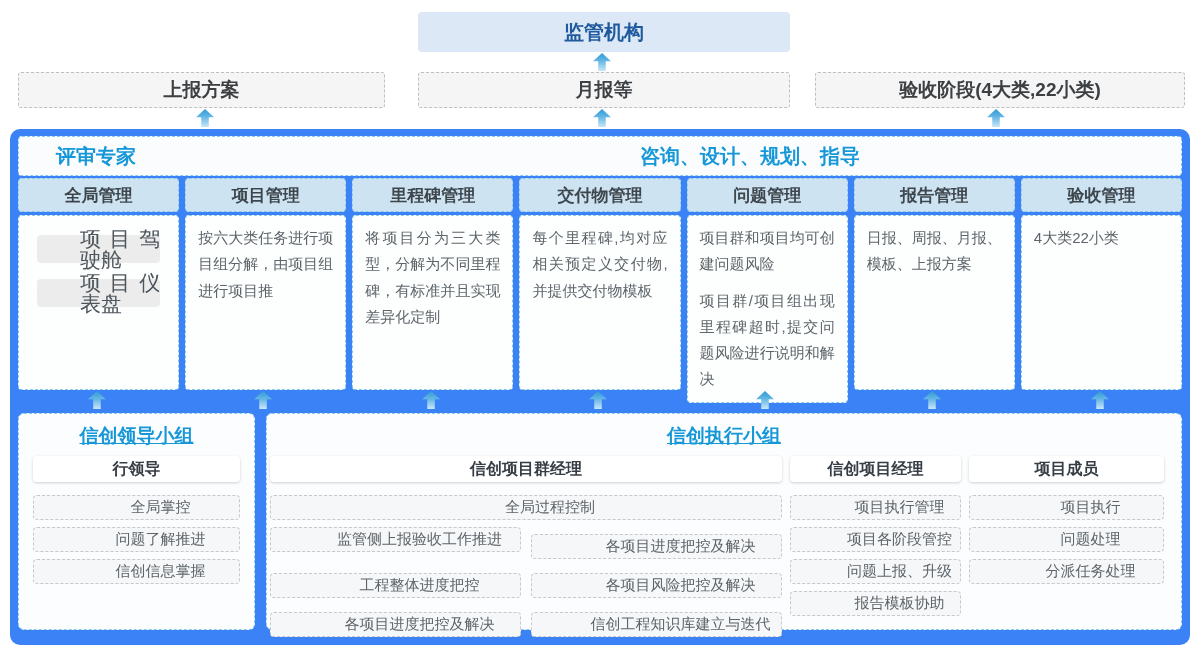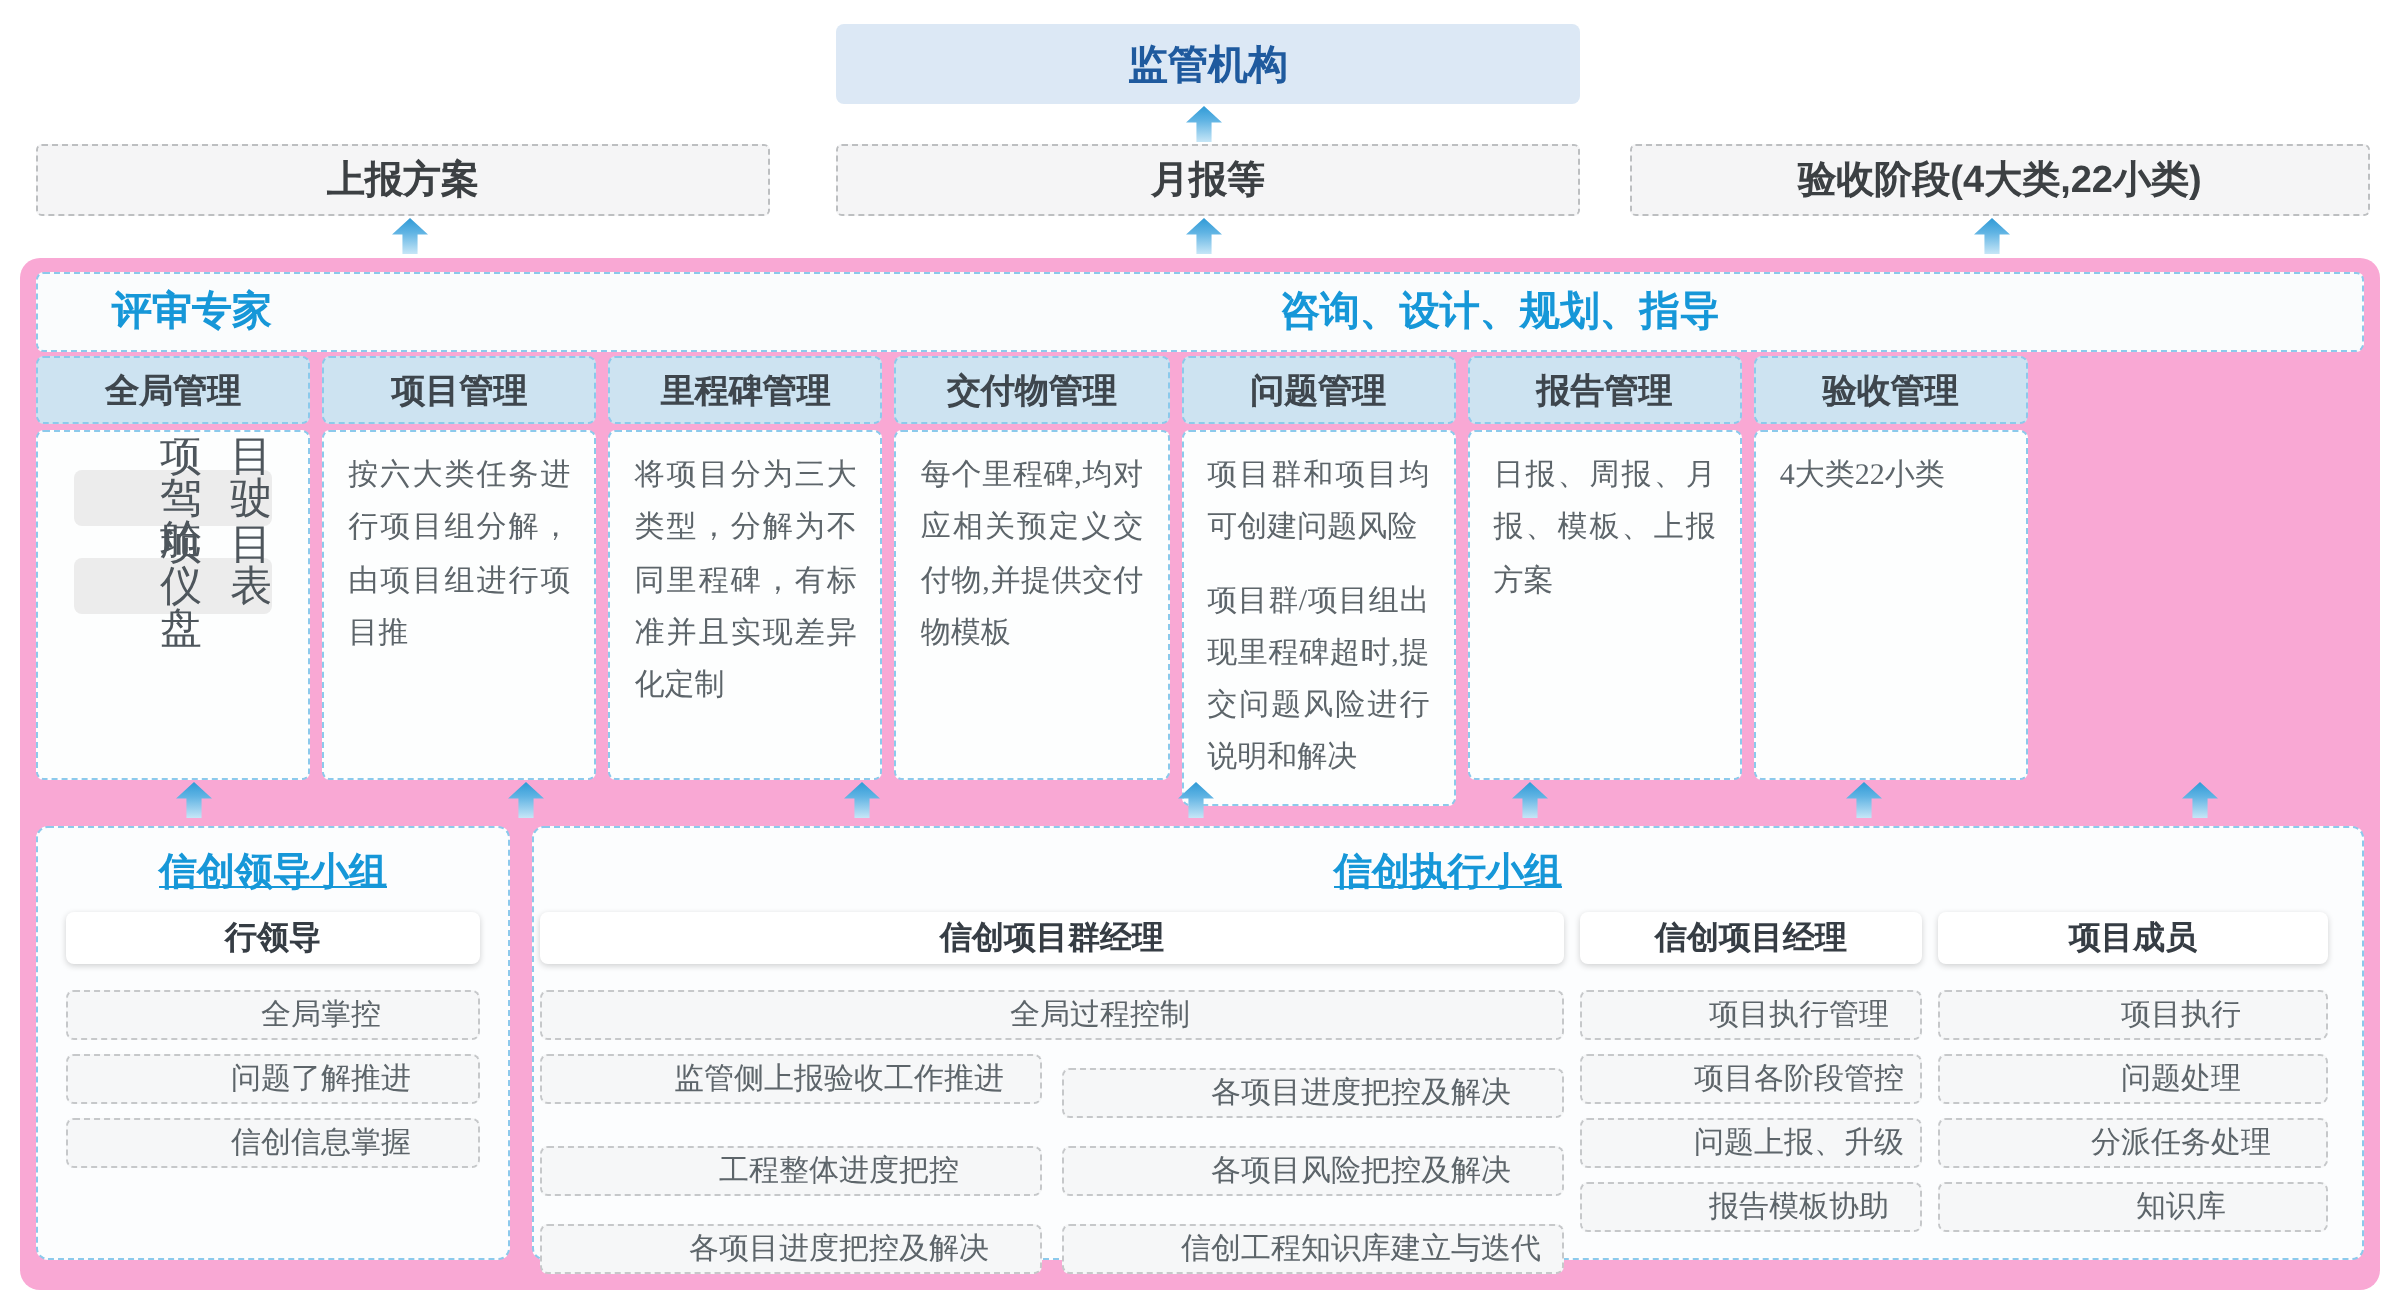--- a/index.html
+++ b/index.html
@@ -17,31 +17,31 @@
     border:1px dashed #bdbfc1; border-radius:3px; display:flex; align-items:center; justify-content:center;
     font-size:19px; font-weight:bold; color:#3c4043; }
 
   
   .arrow-up { position:absolute; width:18px; height:18px;
     background:linear-gradient(to bottom,#2f9ad6 0%,#5fb3e3 40%,#c6e6f7 100%);
     clip-path:polygon(50% 0,100% 46%,71% 46%,71% 100%,29% 100%,29% 46%,0 46%); }
 
   
   .main { position:absolute; left:10px; top:129px; width:1180px; height:516px;
-    background:#f9a8d4; border-radius:10px; }
+    background:#3b82f6; border-radius:10px; }
 
   .experts-bar { position:absolute; left:8px; top:7px; width:1164px; height:40px;
     border:1px dashed #8ccaec; border-radius:4px; background:#fafcfd; }
   .experts-bar .lbl { position:absolute; top:0; line-height:38px; font-size:20px;
     font-weight:bold; color:#1697d8; white-space:nowrap; }
   .lbl-left { left:37px; }
   .lbl-right { left:62.9%; transform:translateX(-50%); }
 
-  .cols { position:absolute; left:8px; top:49px; width:996px; height:212px;
-    display:flex; gap:6px;font-family:Liberation Serif, serif; }
+  .cols { position:absolute; left:8px; top:49px; width:1164px; height:212px;
+    display:flex; gap:6px; }
   .col { flex:1; display:flex; flex-direction:column; }
   .col-head { height:34px; flex:0 0 34px; background:#cde3f1; border:1px dashed #8ccaec;
     border-radius:4px; margin-bottom:3px; display:flex; align-items:center; justify-content:center;
     font-size:17px; font-weight:bold; color:#3e464d; }
   .col-body { flex:1; background:#fdfefe; border:1px dashed #8ccaec; border-radius:4px;
     padding:9px 12px; font-size:15px; color:#5d656a; line-height:1.75; text-align:justify; }
   .col-body p + p { margin-top:10px; }
   .gray-pill { height:28px; background:#ececec; border-radius:4px; margin:10px 6px 16px 6px;
     display:flex; align-items:center; justify-content:center; font-size:21px; color:#4e565c; line-height:1;padding-left:43px; }
   .gray-pill + .gray-pill { margin-top:0; }
@@ -201,20 +201,19 @@
           <div class="item">项目各阶段管控</div>
           <div class="item">问题上报、升级</div>
           <div class="item">报告模板协助</div>
         </div>
 
         <div class="exec-col col-mem">
           <div class="white-pill">项目成员</div>
           <div class="item">项目执行</div>
           <div class="item">问题处理</div>
           <div class="item">分派任务处理</div>
-          <div class="item">知识库</div>
         </div>
 
       </div>
     </div>
 
   </div>
 </div>
 
 </body></html>

